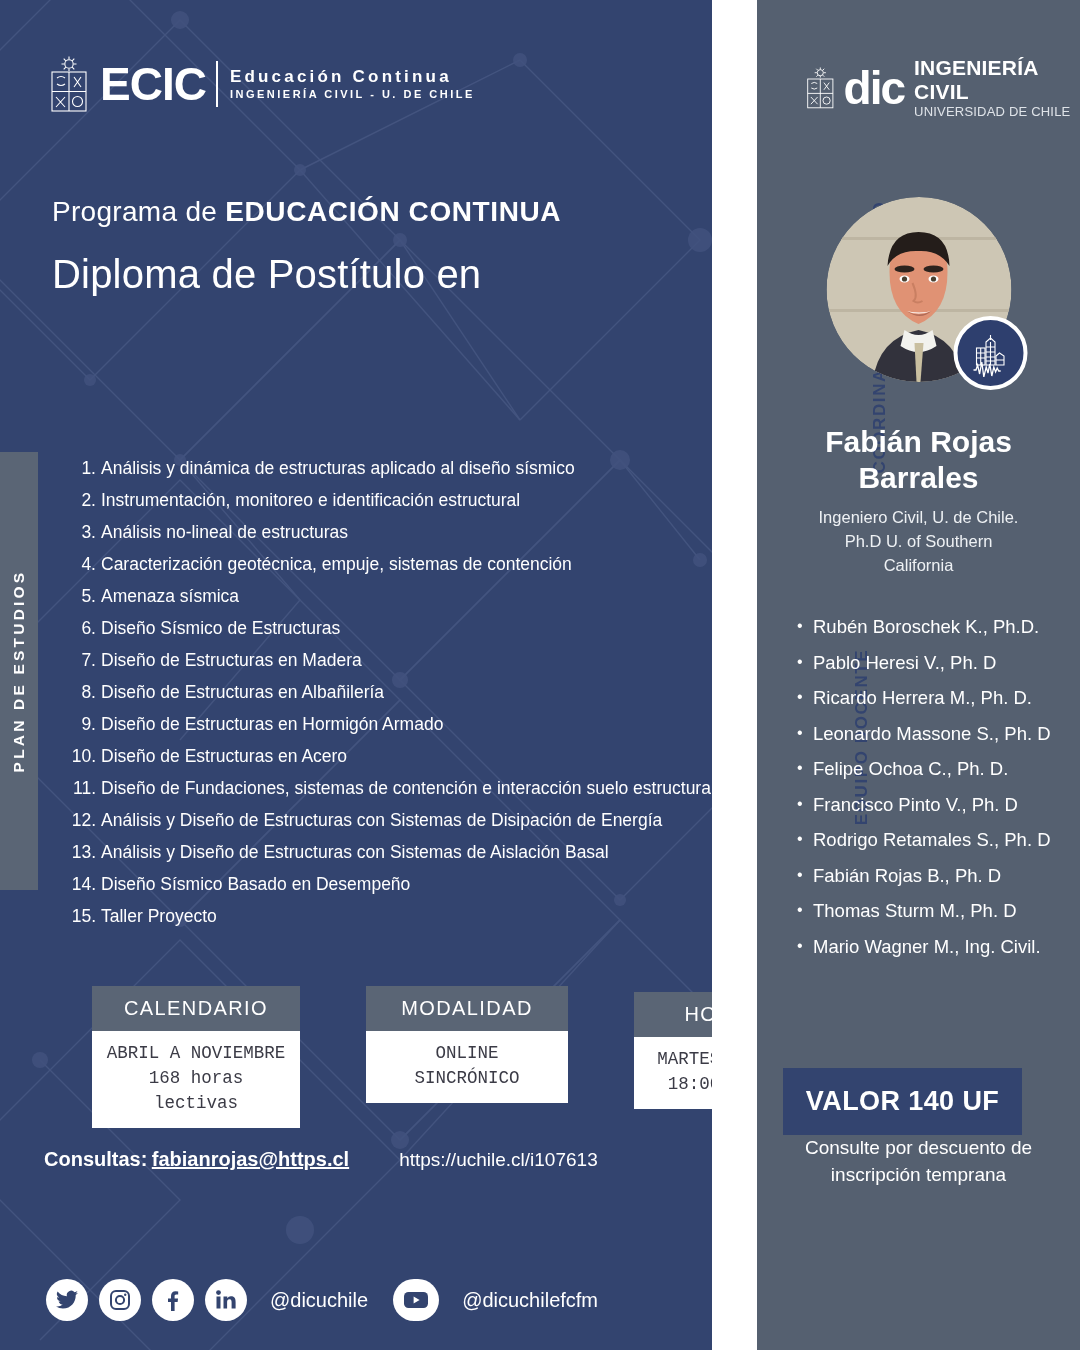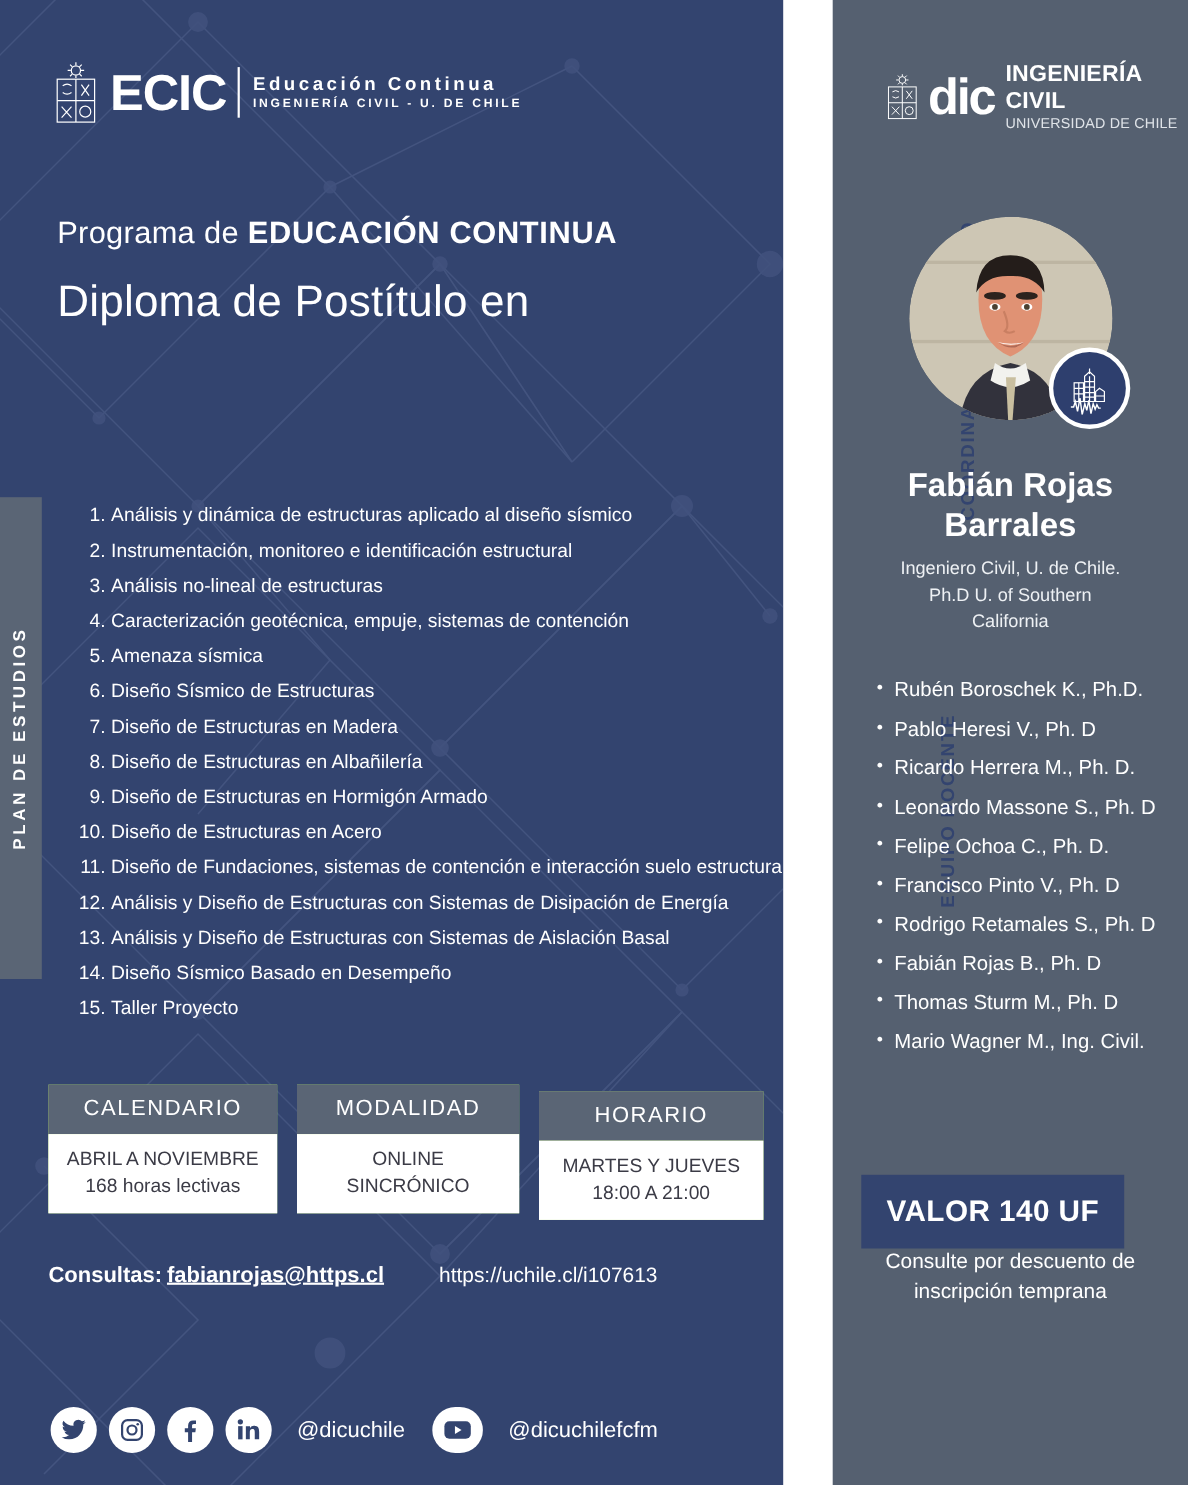--- a/index.html
+++ b/index.html
@@ -51,28 +51,28 @@
   .title-2 div{white-space:nowrap;}
 
   
   .curric{position:absolute;left:62px;top:452px;width:650px;}
   .c-item{display:flex;align-items:flex-start;color:#ffffff;font-size:17.5px;line-height:1.83;}
   .c-num{width:34px;flex:0 0 34px;text-align:right;padding-right:5px;}
   .c-txt{flex:1;}
 
   
   .boxes{position:absolute;left:44px;top:986px;display:flex;gap:18px;align-items:flex-start;}
-  .box{background:#bef264;width:auto;}
+  .box{background:#fef9c3;width:auto;margin-left:48px;}
   .box .bhead{
     background:#5a6575;color:#ffffff;text-align:center;
     font-size:20px;letter-spacing:1.4px;padding:11px 18px 11px;
   }
   .box .bbody{
     background:#ffffff;color:#3b3b46;text-align:center;
-    font-size:17.5px;line-height:1.42;padding:10px 14px 12px;
+    font-size:17.5px;line-height:1.42;padding:10px 14px 12px;font-family:Liberation Mono, monospace;
   }
   .box1 .bhead,.box1 .bbody{min-width:172px;}
   .box2 .bhead,.box2 .bbody{min-width:166px;}
   .box3 .bhead,.box3 .bbody{min-width:168px;}
   .box3{margin-top:6px;}
 
   
   .contact{position:absolute;left:44px;top:1148px;display:flex;align-items:baseline;gap:50px;}
   .contact .lbl{color:#ffffff;font-size:20px;font-weight:bold;}
   .contact .mail{color:#ffffff;font-size:20px;font-weight:bold;text-decoration:underline;}

